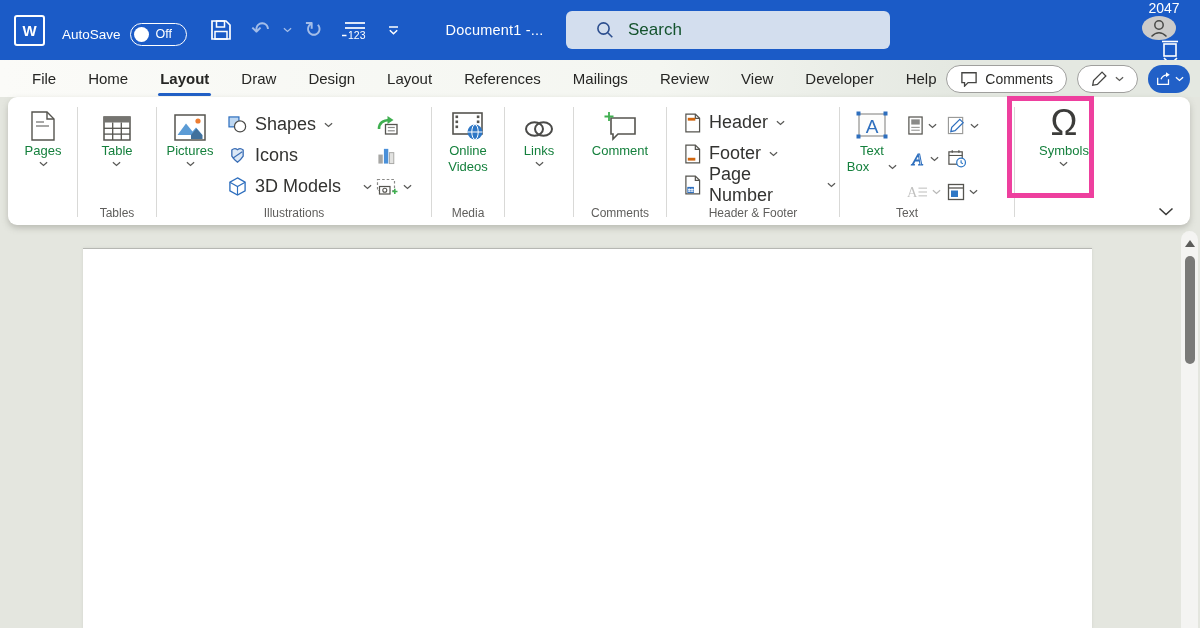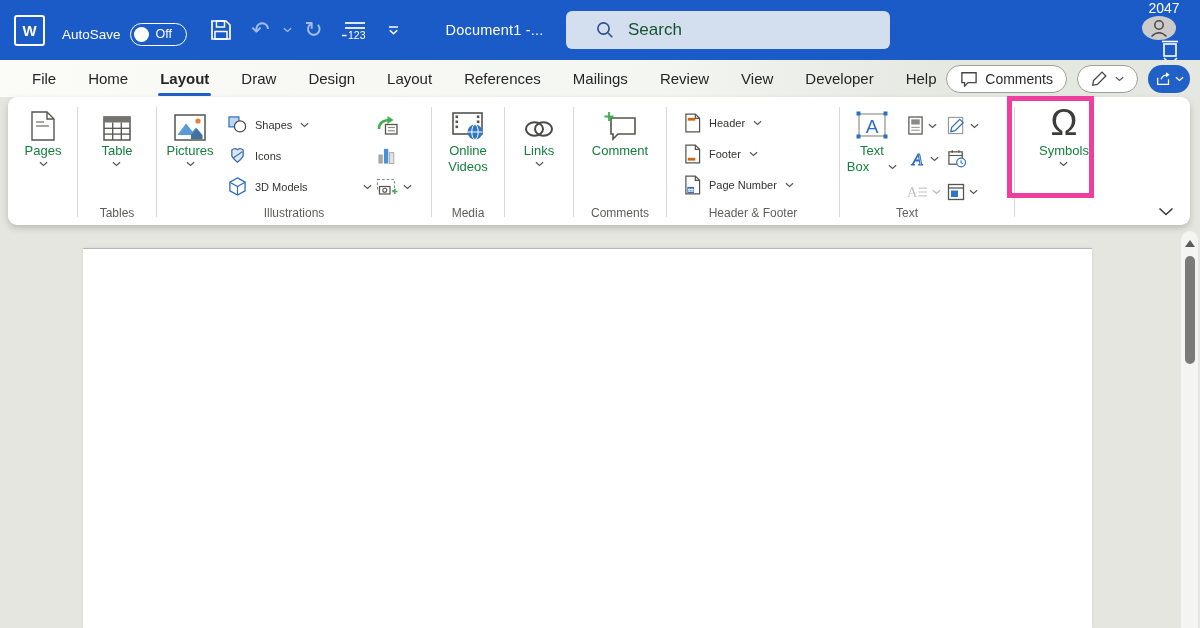--- a/index.html
+++ b/index.html
@@ -38,21 +38,21 @@
   
   .ribbon{position:absolute;left:8px;top:97px;width:1182px;height:128px;background:#fff;border-radius:9px;box-shadow:0 3px 6px rgba(110,110,100,.35);display:flex;box-sizing:border-box;padding:0 4px;z-index:5;}
   .rgroup{position:relative;display:flex;flex-direction:column;align-items:center;box-sizing:border-box;padding-top:10px;}
   .glabel{position:absolute;bottom:5px;left:0;right:0;text-align:center;font-size:12px;color:#5f5e5c;white-space:nowrap;}
   .rsep{width:1px;background:#d9d9d7;margin:10px 3px 8px 3px;}
   .bigbtn{display:flex;flex-direction:column;align-items:center;gap:2px;cursor:default;}
   .bicon{height:34px;display:flex;align-items:flex-end;justify-content:center;}
   .blabel{font-size:13px;color:#15803d;text-align:center;line-height:1.25;}
   .chev{width:9px;height:6px;}
   .chev path{fill:none;stroke:#5a5a58;stroke-width:1.4;}
-  .hrow{display:flex;align-items:center;gap:8px;height:31px;font-size:11px;color:#333331;align-self:flex-start;}
+  .hrow{display:flex;align-items:center;gap:8px;height:31px;font-size:18px;color:#333331;align-self:flex-start;}
   .stackcol{display:flex;flex-direction:column;padding-top:2px;}
   .minicol{display:flex;flex-direction:column;padding-top:2px;}
   .minibtn{height:31px;display:flex;align-items:center;gap:5px;}
   .tgrid{display:grid;grid-template-columns:40px 56px;grid-auto-rows:33px;align-items:center;padding-top:2px;}
   .gcell{display:flex;align-items:center;gap:4px;}
   .disabled{opacity:.42;}
   .collapse-chev{position:absolute;right:16px;bottom:9px;}
   .omega{font-size:36px;color:#3c3c3a;line-height:1;}
 
   

